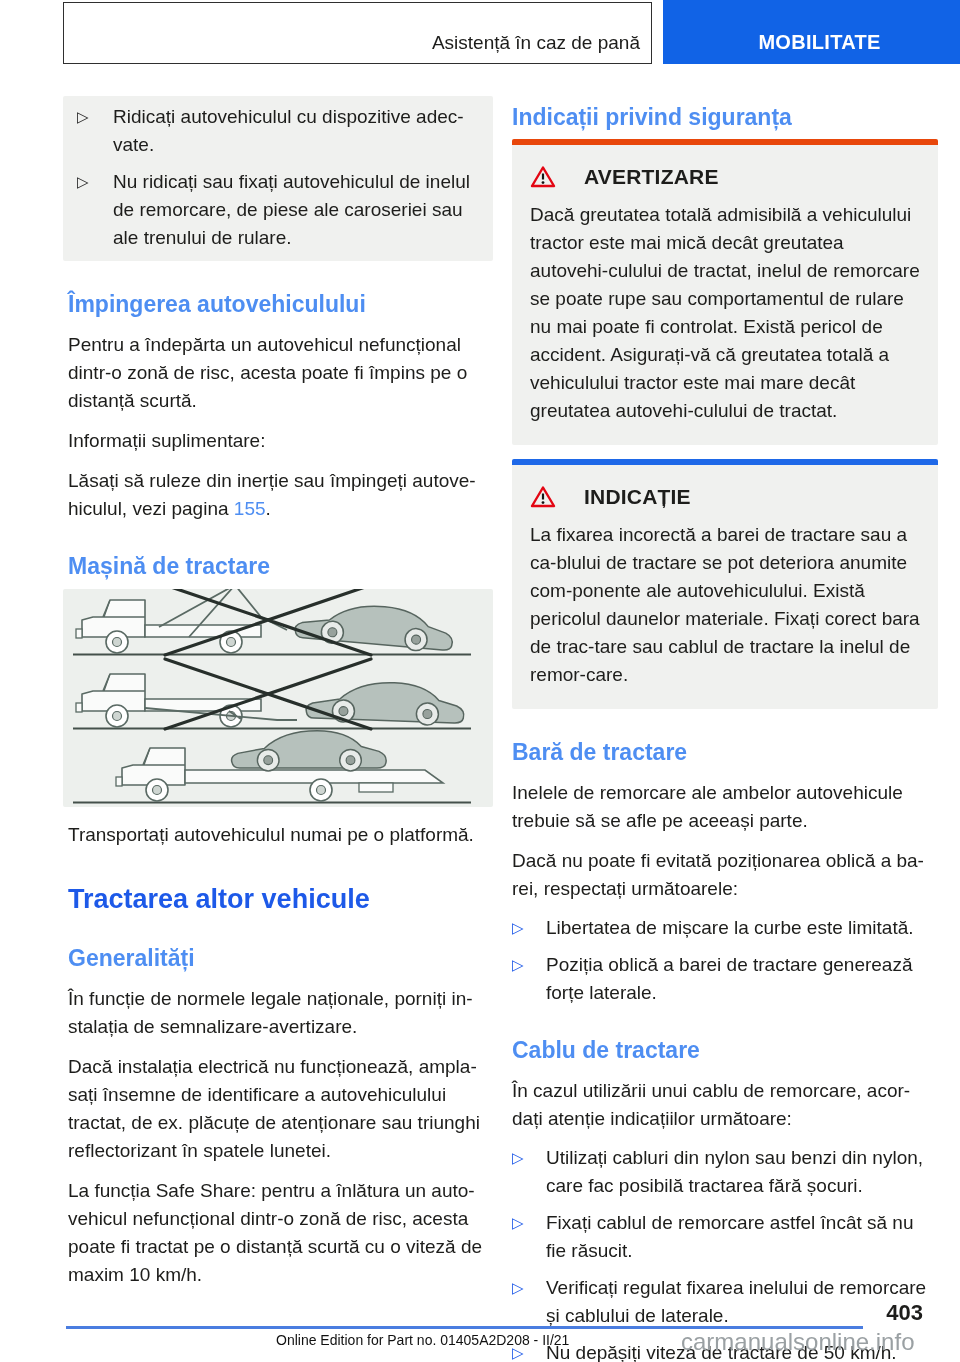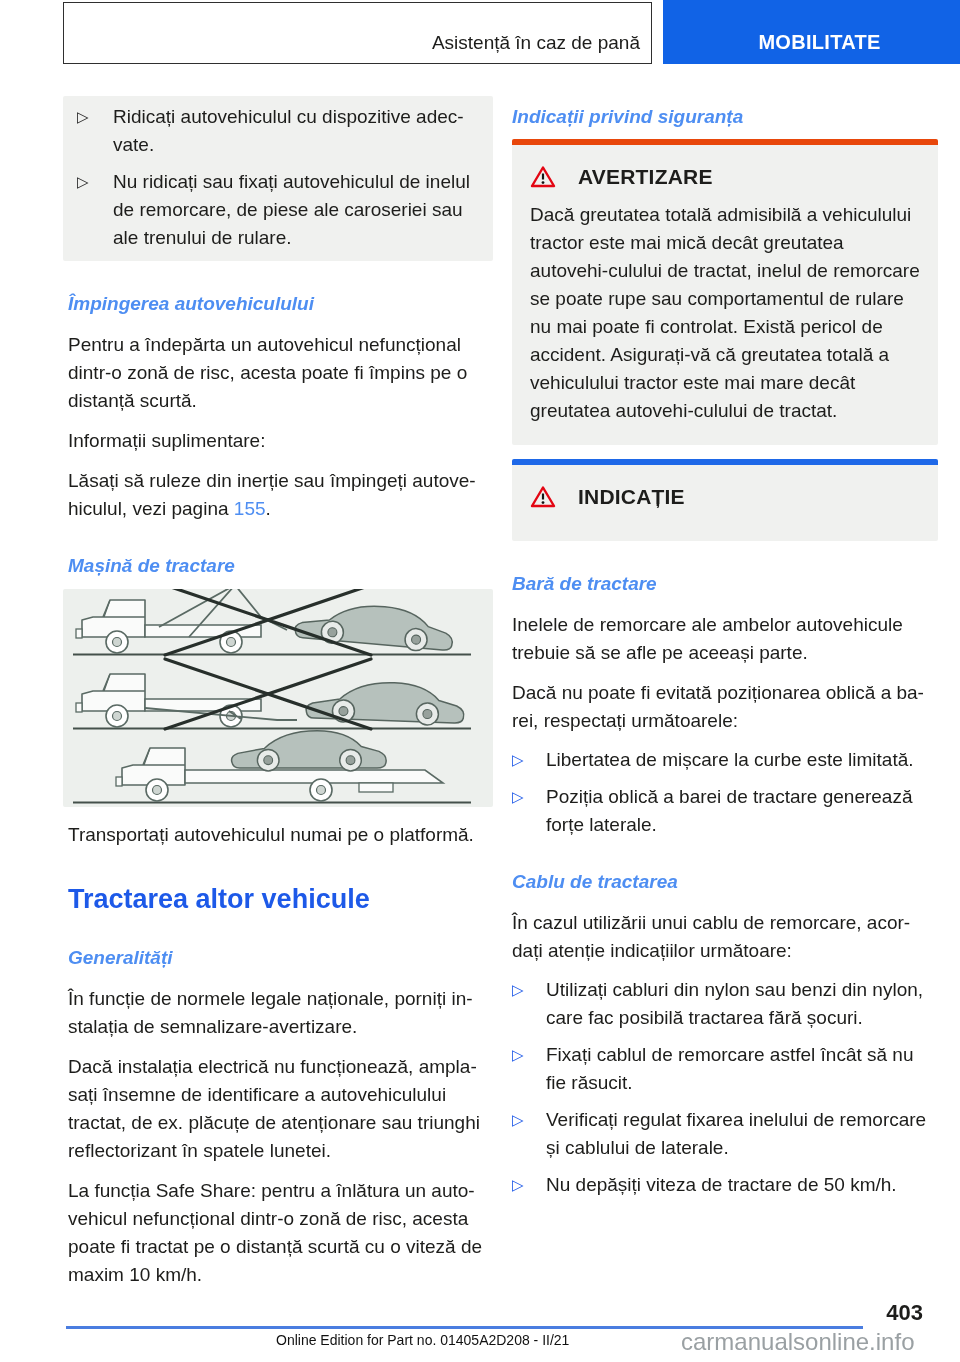--- a/index.html
+++ b/index.html
@@ -26,42 +26,42 @@
   .chapter-box{position:absolute;left:663px;top:0;width:325px;height:64px;
     background:var(--accent-blue);color:#fff;display:flex;align-items:flex-end;
     justify-content:center;padding:0 12px 10px 0;font-size:20px;font-weight:bold;letter-spacing:.3px;}
 
   
   .col{position:absolute;top:96px;font-size:19px;line-height:28px;}
   .col-left{left:68px;width:420px;}
   .col-right{left:512px;width:426px;}
 
   h2{color:var(--heading-blue);font-size:27px;line-height:32px;margin:34px 0 10px;}
-  h3{color:var(--subheading-blue);font-size:19px;line-height:30px;margin:28px 0 7px;font-style:italic;}
+  h3{color:var(--subheading-blue);font-size:23px;line-height:30px;margin:28px 0 7px;}
   .col > h3:first-child{margin-top:6px;}
   p{margin:12px 0 11px;}
 
   .note-box{background:var(--box-bg);margin:0 -5px 8px -5px;padding:7px 14px 9px 14px;border-radius:2px;}
   ul{list-style:none;}
   li{display:flex;margin:0 0 9px;}
   li:last-child{margin-bottom:0;}
   .marker{flex:0 0 34px;font-size:15px;line-height:28px;color:#222;}
   .col-right .marker, .body-list .marker{color:var(--heading-blue);}
   .note-box .marker{color:#222;flex-basis:36px;}
   .link{color:var(--link-blue);text-decoration:none;cursor:pointer;}
 
   figure{background:var(--figure-bg);margin:8px -5px 14px -5px;padding:0;border-radius:2px;}
   figure svg{display:block;}
 
   .alert-box{background:var(--box-bg);border-radius:2px;margin:6px 0 14px;}
   .alert-bar{height:6px;border-radius:2px 2px 0 0;}
   .alert-bar.warning{background:var(--warning-bar);}
   .alert-bar.notice{background:var(--notice-bar);}
   .alert-inner{padding:18px 18px 20px 18px;}
-  .alert-head{display:flex;align-items:center;gap:22px;margin:0 0 10px;}
+  .alert-head{display:flex;align-items:center;gap:28px;margin:0 0 10px;}
   .alert-head .tri{width:26px;height:24px;flex:0 0 auto;}
   .alert-label{font-size:21px;font-weight:bold;letter-spacing:.2px;}
 
   
   .page-number{position:absolute;right:37px;top:1300px;font-size:22px;font-weight:bold;}
   .footer-rule{position:absolute;left:66px;top:1326px;width:797px;height:3px;background:var(--rule-blue);}
   .edition{position:absolute;left:276px;top:1332px;font-size:14px;color:#111;white-space:nowrap;}
   .watermark{position:absolute;left:681px;top:1328px;font-size:24px;color:#9aa0a3;white-space:nowrap;text-decoration:none;}
 </style>
 </head>
@@ -184,38 +184,39 @@
       <div class="alert-bar notice"></div>
       <div class="alert-inner">
         <div class="alert-head">
           <svg class="tri" viewBox="0 0 26 24">
             <path d="M13 2.5 L24 21 H2 Z" fill="none" stroke="#e30613" stroke-width="2.4" stroke-linejoin="round"></path>
             <line x1="13" y1="8.5" x2="13" y2="14.5" stroke="#141414" stroke-width="2.2"></line>
             <circle cx="13" cy="17.6" r="1.4" fill="#141414"></circle>
           </svg>
           <span class="alert-label">INDICAȚIE</span>
         </div>
+        <p style="margin:0">La fixarea incorectă a barei de tractare sau a ca-blului de tractare se pot deteriora anumite com-ponente ale autovehiculului. Există pericolul daunelor materiale. Fixați corect bara de trac-tare sau cablul de tractare la inelul de remor-care.</p>
       </div>
     </div>
 
     <h3>Bară de tractare</h3>
     <p>Inelele de remorcare ale ambelor autovehicule trebuie să se afle pe aceeași parte.</p>
     <p>Dacă nu poate fi evitată poziționarea oblică a ba-rei, respectați următoarele:</p>
     <ul class="body-list">
       <li>
         <span class="marker">▷</span>
         <span>Libertatea de mișcare la curbe este limitată.</span>
       </li>
       <li>
         <span class="marker">▷</span>
         <span>Poziția oblică a barei de tractare generează forțe laterale.</span>
       </li>
     </ul>
 
-    <h3>Cablu de tractarea</h3>
+    <h3>Cablu de tractare</h3>
     <p>În cazul utilizării unui cablu de remorcare, acor-dați atenție indicațiilor următoare:</p>
     <ul class="body-list">
       <li>
         <span class="marker">▷</span>
         <span>Utilizați cabluri din nylon sau benzi din nylon, care fac posibilă tractarea fără șocuri.</span>
       </li>
       <li>
         <span class="marker">▷</span>
         <span>Fixați cablul de remorcare astfel încât să nu fie răsucit.</span>
       </li>

